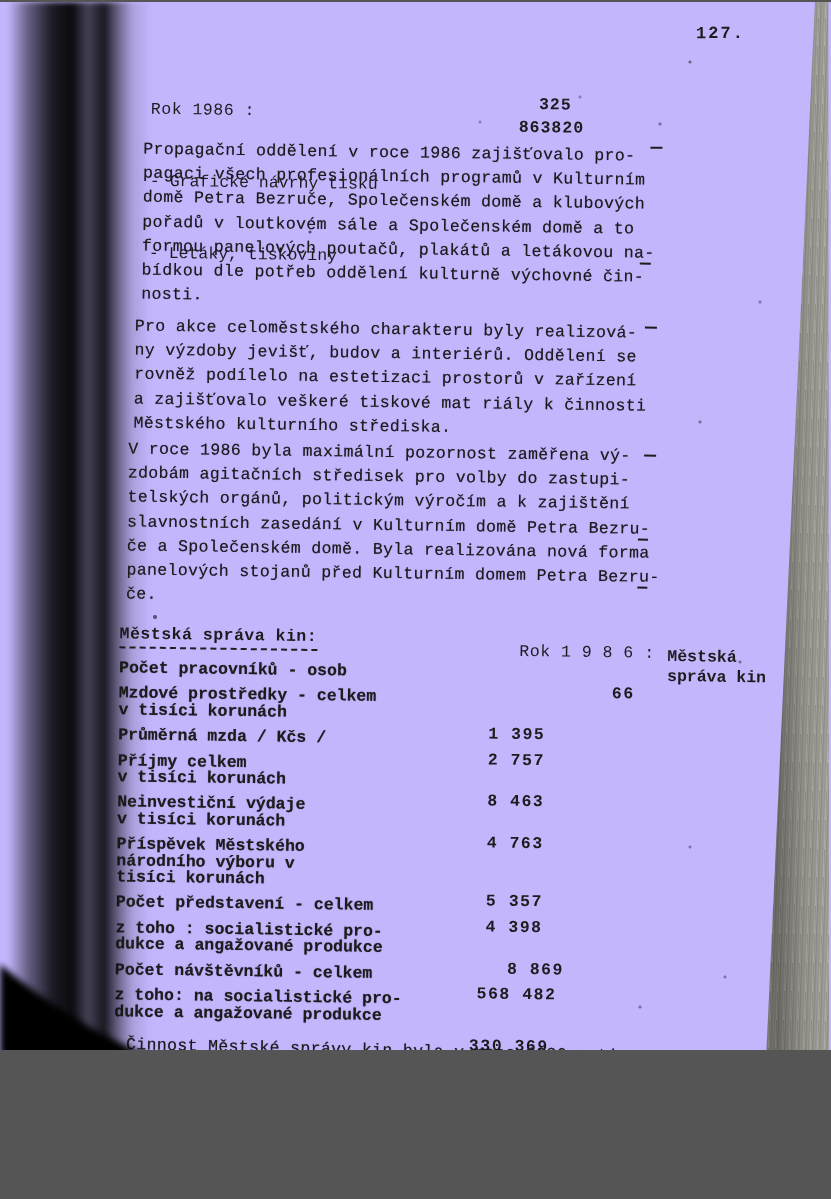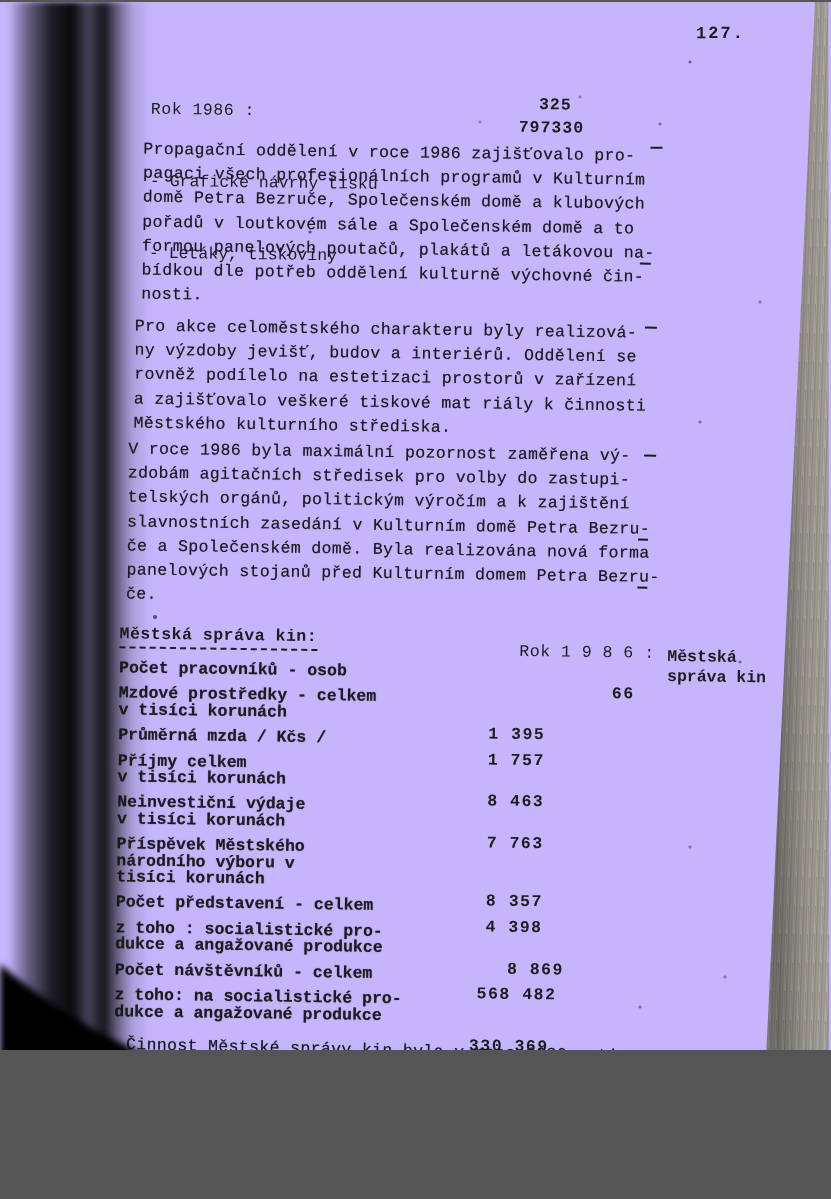--- a/index.html
+++ b/index.html
@@ -77,21 +77,21 @@
 
   <div class="pgnum">127.</div>
 
   <div class="text-layer">
 
     <div class="intro">
       <div class="intro-title">Rok 1986 :</div>
       <div>- Grafické návrhy tisku</div>
       <div>- Letáky, tiskoviny</div>
       <span class="intro-val v1">325</span>
-      <span class="intro-val v2">797330</span>
+      <span class="intro-val v2">863820</span>
     </div>
 
     <div id="paragraphs">
         <div class="paragraph para-0"><div class="p-line">Propagační oddělení v roce 1986 zajišťovalo pro-</div><div class="p-line">pagaci všech profesionálních programů v Kulturním</div><div class="p-line">domě Petra Bezruče, Společenském domě a klubových</div><div class="p-line">pořadů v loutkovém sále a Společenském domě a to</div><div class="p-line">formou panelových poutačů, plakátů a letákovou na-</div><div class="p-line">bídkou dle potřeb oddělení kulturně výchovné čin-</div><div class="p-line">nosti.</div></div>
         <div class="paragraph para-1"><div class="p-line">Pro akce celoměstského charakteru byly realizová-</div><div class="p-line">ny výzdoby jevišť, budov a interiérů. Oddělení se</div><div class="p-line">rovněž podílelo na estetizaci prostorů v zařízení</div><div class="p-line">a zajišťovalo veškeré tiskové mat riály k činnosti</div><div class="p-line">Městského kulturního střediska.</div></div>
         <div class="paragraph para-2"><div class="p-line">V roce 1986 byla maximální pozornost zaměřena vý-</div><div class="p-line">zdobám agitačních středisek pro volby do zastupi-</div><div class="p-line">telských orgánů, politickým výročím a k zajištění</div><div class="p-line">slavnostních zasedání v Kulturním domě Petra Bezru-</div><div class="p-line">če a Společenském domě. Byla realizována nová forma</div><div class="p-line">panelových stojanů před Kulturním domem Petra Bezru-</div><div class="p-line">če.</div></div>
       </div>
 
     <div class="heading">Městská správa kin:</div>
 
@@ -119,42 +119,42 @@
           <div class="t-label">
             <div class="t-line">Průměrná mzda / Kčs /</div>
           </div>
           <span class="t-value">1 395</span>
         </div>
         <div class="t-row">
           <div class="t-label">
             <div class="t-line">Příjmy celkem</div>
             <div class="t-line">v tisíci korunách</div>
           </div>
-          <span class="t-value">1 757</span>
+          <span class="t-value">2 757</span>
         </div>
         <div class="t-row">
           <div class="t-label">
             <div class="t-line">Neinvestiční výdaje</div>
             <div class="t-line">v tisíci korunách</div>
           </div>
           <span class="t-value">8 463</span>
         </div>
         <div class="t-row">
           <div class="t-label">
             <div class="t-line">Příspěvek Městského</div>
             <div class="t-line">národního výboru v</div>
             <div class="t-line">tisíci korunách</div>
           </div>
-          <span class="t-value">7 763</span>
+          <span class="t-value">4 763</span>
         </div>
         <div class="t-row">
           <div class="t-label">
             <div class="t-line">Počet představení - celkem</div>
           </div>
-          <span class="t-value">8 357</span>
+          <span class="t-value">5 357</span>
         </div>
         <div class="t-row">
           <div class="t-label">
             <div class="t-line">z toho : socialistické pro-</div>
             <div class="t-line">dukce a angažované produkce</div>
           </div>
           <span class="t-value">4 398</span>
         </div>
         <div class="t-row">
           <div class="t-label">

